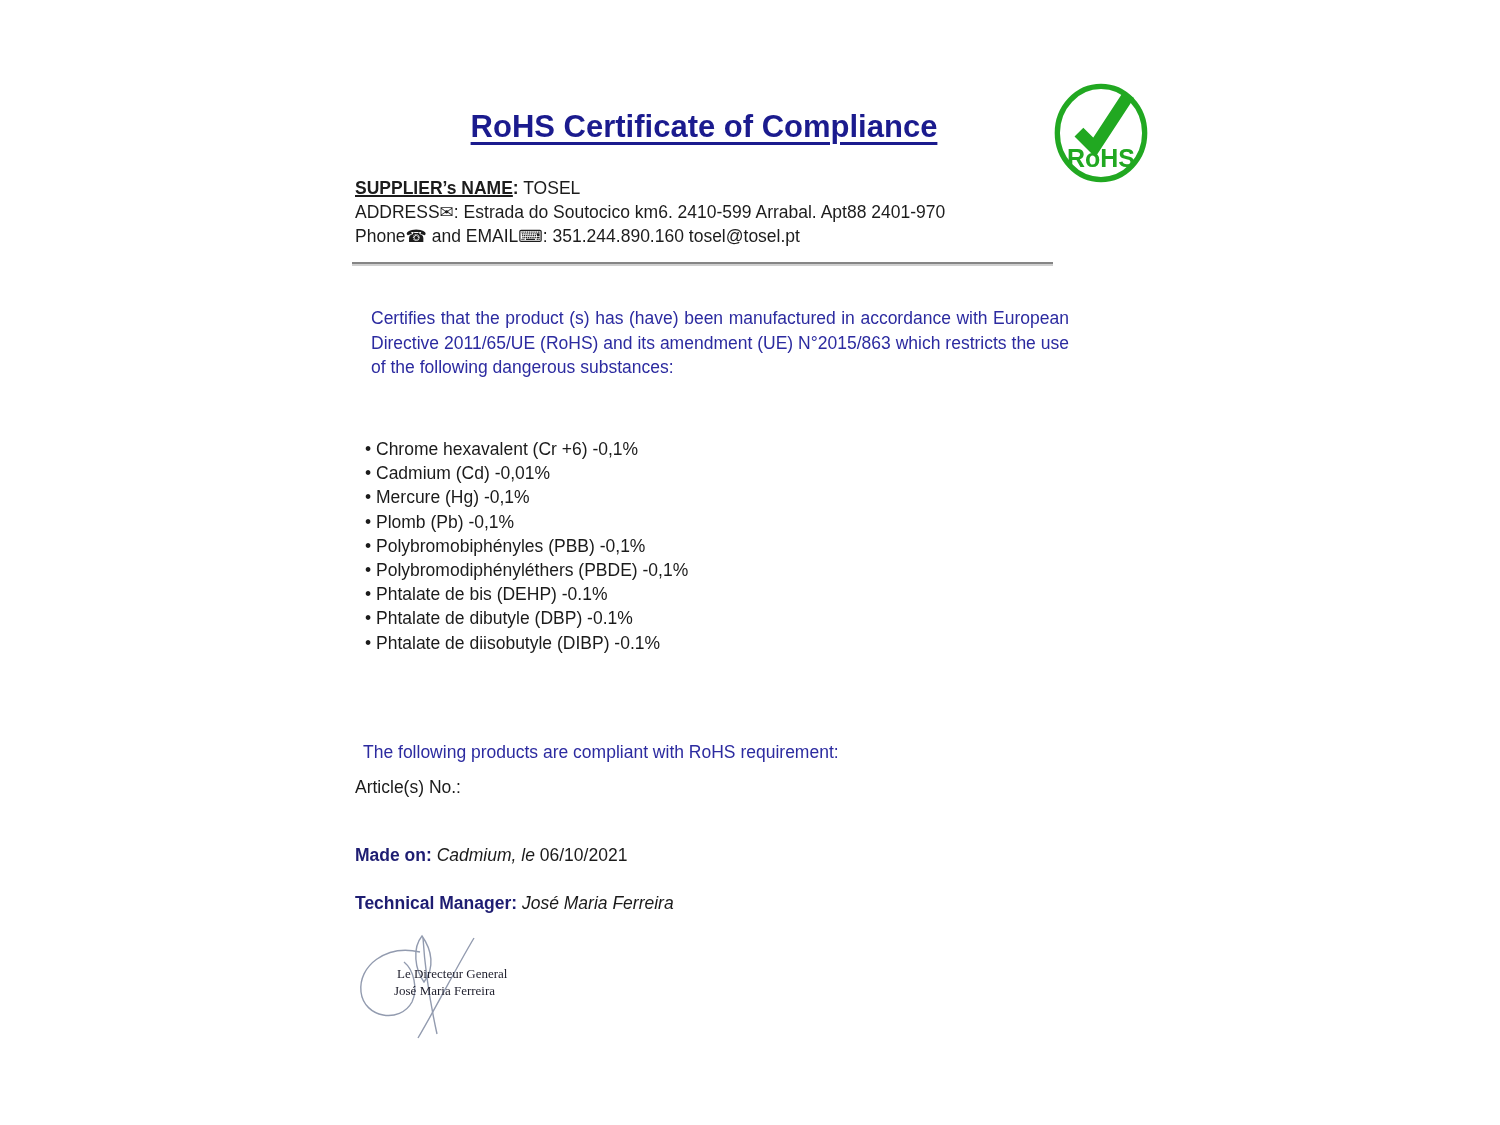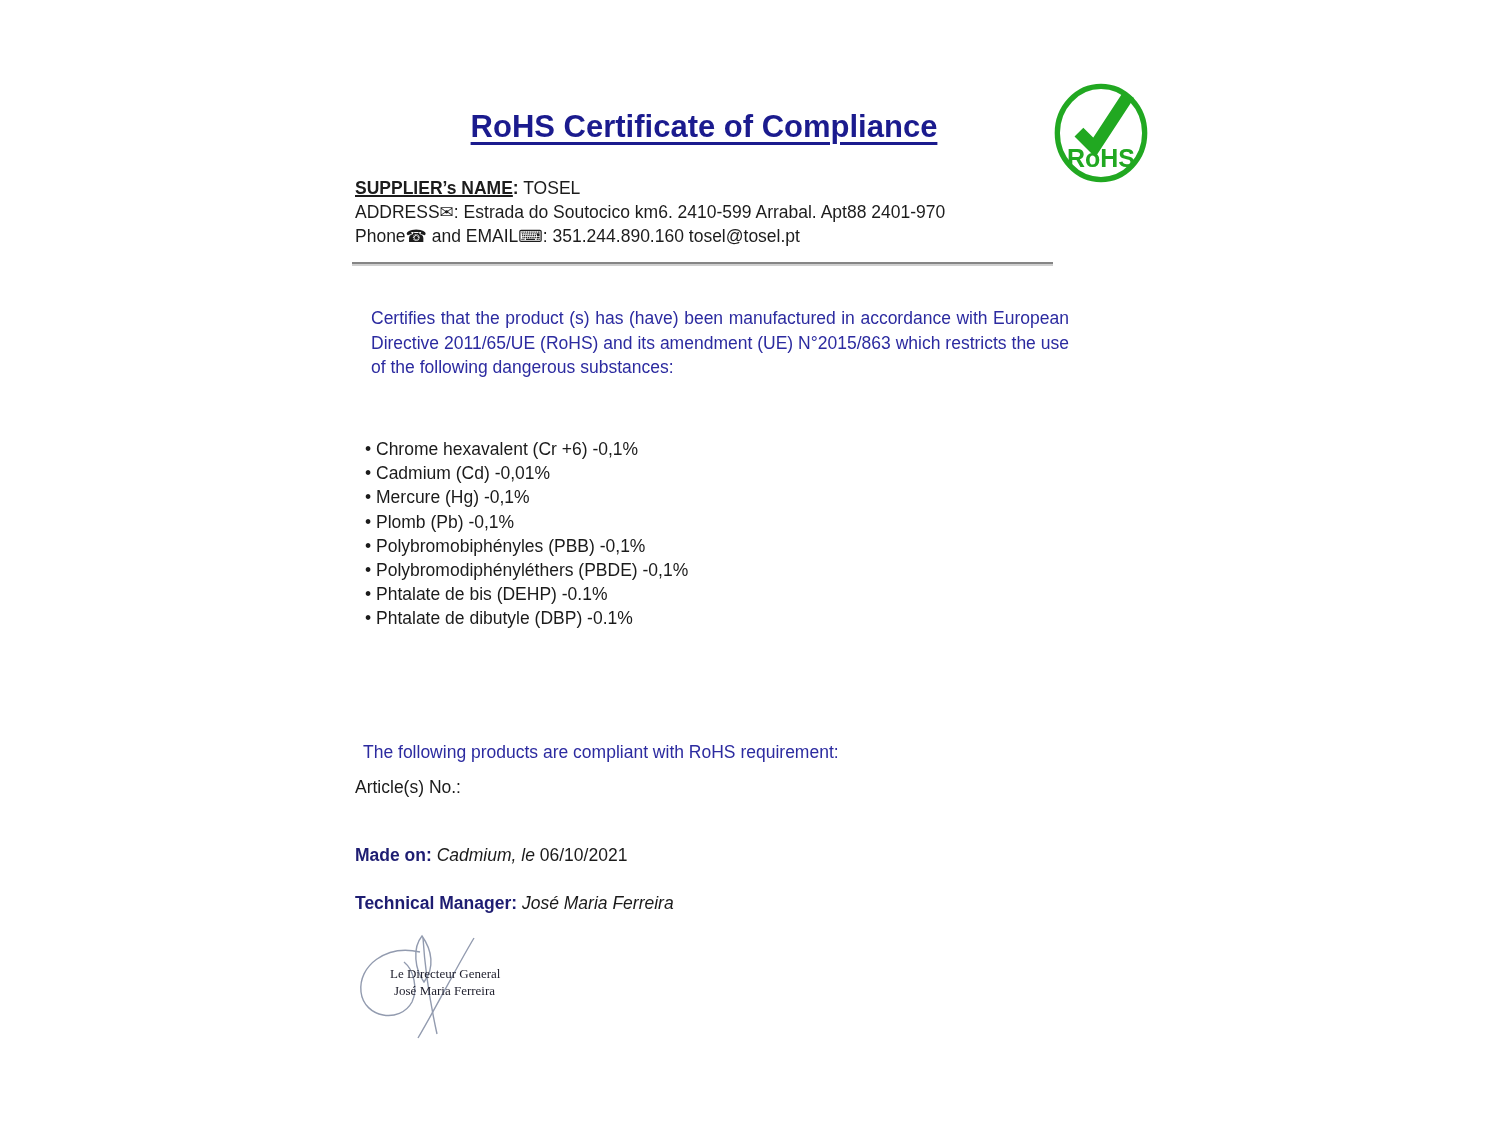--- a/index.html
+++ b/index.html
@@ -146,21 +146,21 @@
     left: 0;
     top: 0;
   }
   .sig-text {
     position: absolute;
     font-family: "Liberation Serif", serif;
     font-size: 13px;
     color: #1d1d2b;
     white-space: nowrap;
   }
-  .sig-line1 { left: 38px; top: 44px; }
+  .sig-line1 { left: 45px; top: 44px; }
   .sig-line2 { left: 42px; top: 61px; }
 </style>
 </head>
 <body>
 
 <h1 class="abs doc-title">RoHS Certificate of Compliance</h1>
 
 <div class="abs rohs-logo">
   <svg width="96" height="102" viewBox="0 0 100 106">
     <ellipse cx="50" cy="53" rx="45.5" ry="48.5" fill="none" stroke="#21a821" stroke-width="5.5"></ellipse>
@@ -191,20 +191,21 @@
 
 <ul class="abs substances">
   <li>Chrome hexavalent (Cr +6) -0,1%</li>
   <li>Cadmium (Cd) -0,01%</li>
   <li>Mercure (Hg) -0,1%</li>
   <li>Plomb (Pb) -0,1%</li>
   <li>Polybromobiphényles (PBB) -0,1%</li>
   <li>Polybromodiphényléthers (PBDE) -0,1%</li>
   <li>Phtalate de bis (DEHP) -0.1%</li>
   <li>Phtalate de dibutyle (DBP) -0.1%</li>
+  <li>Phtalate de diisobutyle (DIBP) -0.1%</li>
 </ul>
 
 <p class="abs compliant-line">The following products are compliant with RoHS requirement:</p>
 
 <p class="abs article-line">Article(s) No.:</p>
 
 <p class="abs made-on-line">
   <span class="navy-bold">Made on:</span>
   <span class="italic">Cadmium, le</span>
   <span>06/10/2021</span>

